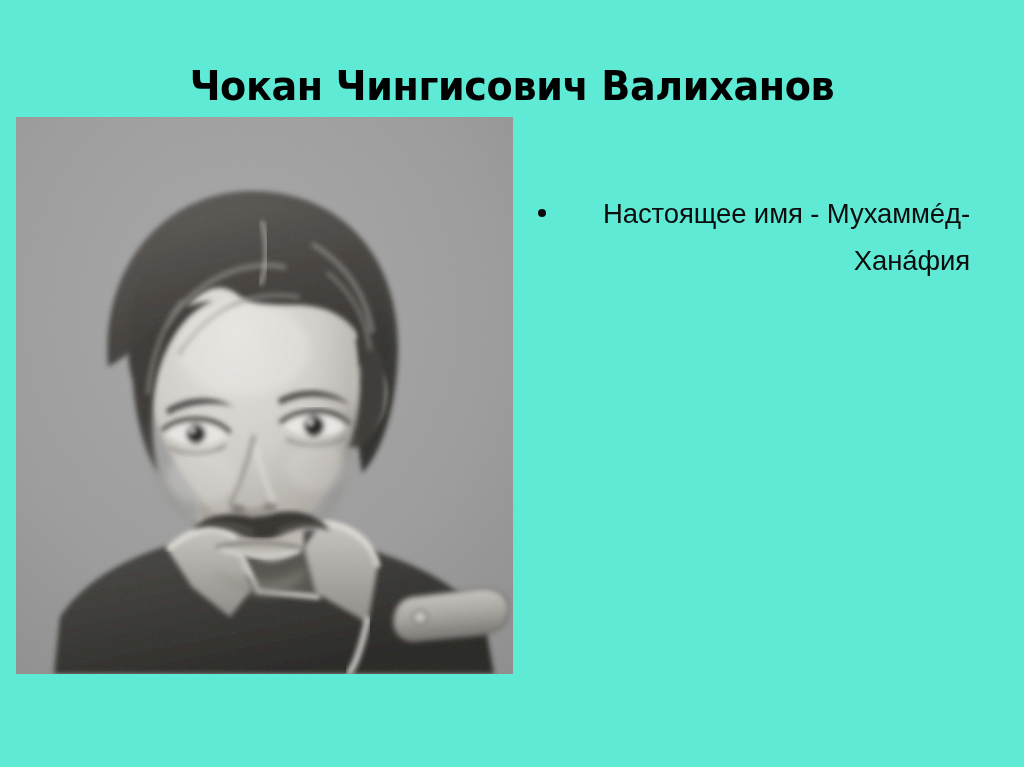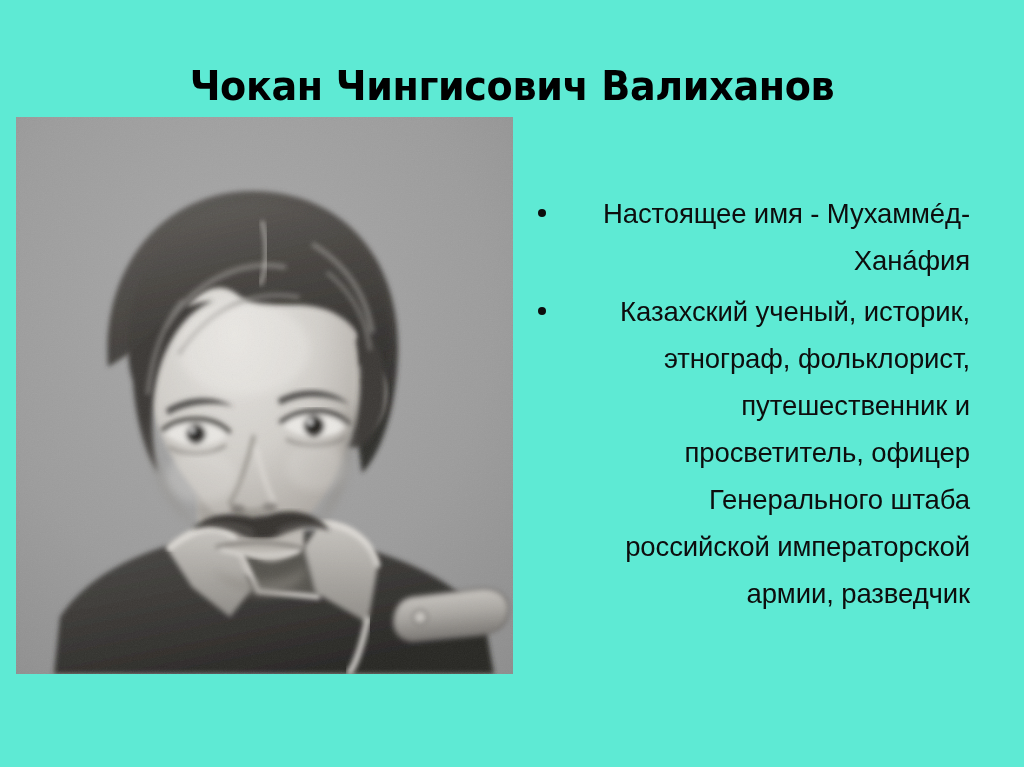--- a/index.html
+++ b/index.html
@@ -265,16 +265,15 @@
       <ellipse cx="300" cy="350" rx="30" ry="24" fill="#eceae6" opacity="0.22" filter="url(#softer)"></ellipse>
 
       <ellipse cx="228" cy="232" rx="66" ry="46" fill="#f2f0ec" opacity="0.35" filter="url(#softer)"></ellipse>
 
       <rect x="0" y="0" width="497" height="557" filter="url(#grain)" opacity="0.55"></rect>
     </svg>
   </div>
 
   <ul class="bullet-list">
     <li class="bullet-item">Настоящее имя - Мухаммéд-Ханáфия</li>
-    <li class="bullet-item">Казахский ученый, историк, этнограф, фольклорист, путешественник и просветитель, офицер Генерального штаба российской императорской армии, разведчик</li>
   </ul>
 
 </div>
 
 </body></html>

